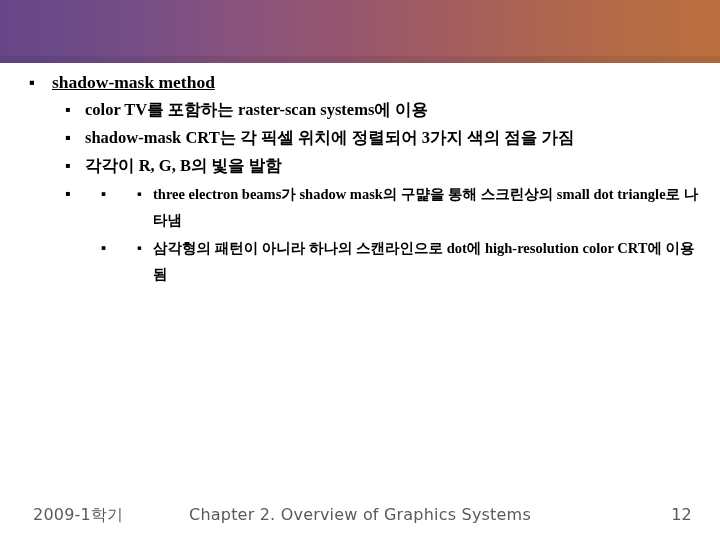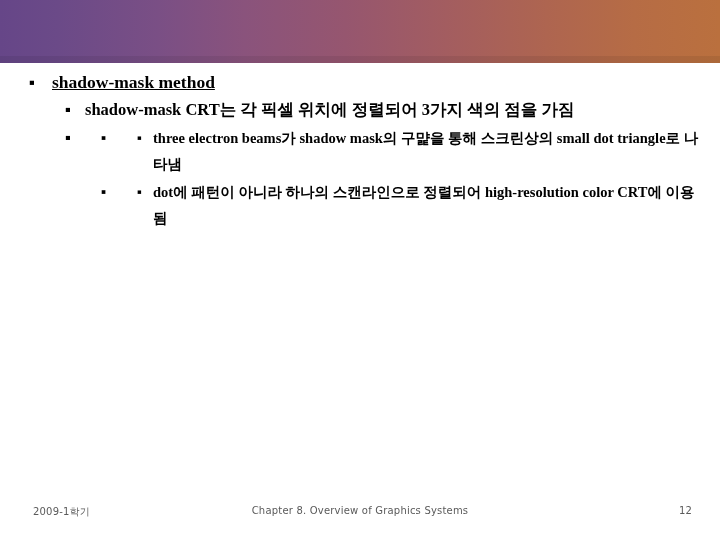--- a/index.html
+++ b/index.html
@@ -103,21 +103,21 @@
 
   
   .footer {
     position: absolute;
     left: 0;
     bottom: 0;
     width: 720px;
     height: 46px;
     font-family: "DejaVu Sans", "Liberation Sans", sans-serif;
     color: #5a5a5a;
-    font-size: 10px;
+    font-size: 16px;
   }
   .footer-left {
     position: absolute;
     left: 33px;
     top: 11px;
     letter-spacing: 0.2px;
   }
   .footer-center {
     position: absolute;
     left: 0;
@@ -140,47 +140,49 @@
   <div class="header-band-shade"></div>
 </div>
 
 <div class="slide-body" id="slide-body">
     <div class="bullet-line lvl1">
       <span class="bullet-marker">▪</span>
       <span class="bullet-text">shadow-mask method</span>
     </div>
     <div class="bullet-line lvl2">
       <span class="bullet-marker">▪</span>
+      <span class="bullet-text">color TV를 포함하는 raster-scan systems에 이용</span>
     </div>
     <div class="bullet-line lvl2">
       <span class="bullet-marker">▪</span>
     </div>
     <div class="bullet-line lvl2">
       <span class="bullet-marker">▪</span>
       <span class="bullet-text">shadow-mask CRT는 각 픽셀 위치에 정렬되어 3가지 색의 점을 가짐</span>
     </div>
     <div class="bullet-line lvl2">
       <span class="bullet-marker">▪</span>
+      <span class="bullet-text">각각이 R, G, B의 빛을 발함</span>
     </div>
     <div class="bullet-line lvl2">
       <span class="bullet-marker">▪</span>
     </div>
     <div class="bullet-line lvl3">
       <span class="bullet-marker">▪</span>
     </div>
     <div class="bullet-line lvl4">
       <span class="bullet-marker">▪</span>
       <span class="bullet-text">three electron beams가 shadow mask의 구먍을 통해 스크린상의 small dot triangle로 나타냄</span>
     </div>
     <div class="bullet-line lvl3">
       <span class="bullet-marker">▪</span>
     </div>
     <div class="bullet-line lvl4">
       <span class="bullet-marker">▪</span>
-      <span class="bullet-text">dot에 패턴이 아니라 하나의 스캔라인으로 정렬되어 high-resolution color CRT에 이용됨</span>
+      <span class="bullet-text">삼각형의 패턴이 아니라 하나의 스캔라인으로 dot에 high-resolution color CRT에 이용됨</span>
     </div>
   </div>
 
 <div class="footer">
   <div class="footer-left">2009-1학기</div>
-  <div class="footer-center">Chapter 8. Overview of Graphics Systems</div>
+  <div class="footer-center">Chapter 2. Overview of Graphics Systems</div>
   <div class="footer-right">12</div>
 </div>
 
 </body></html>

